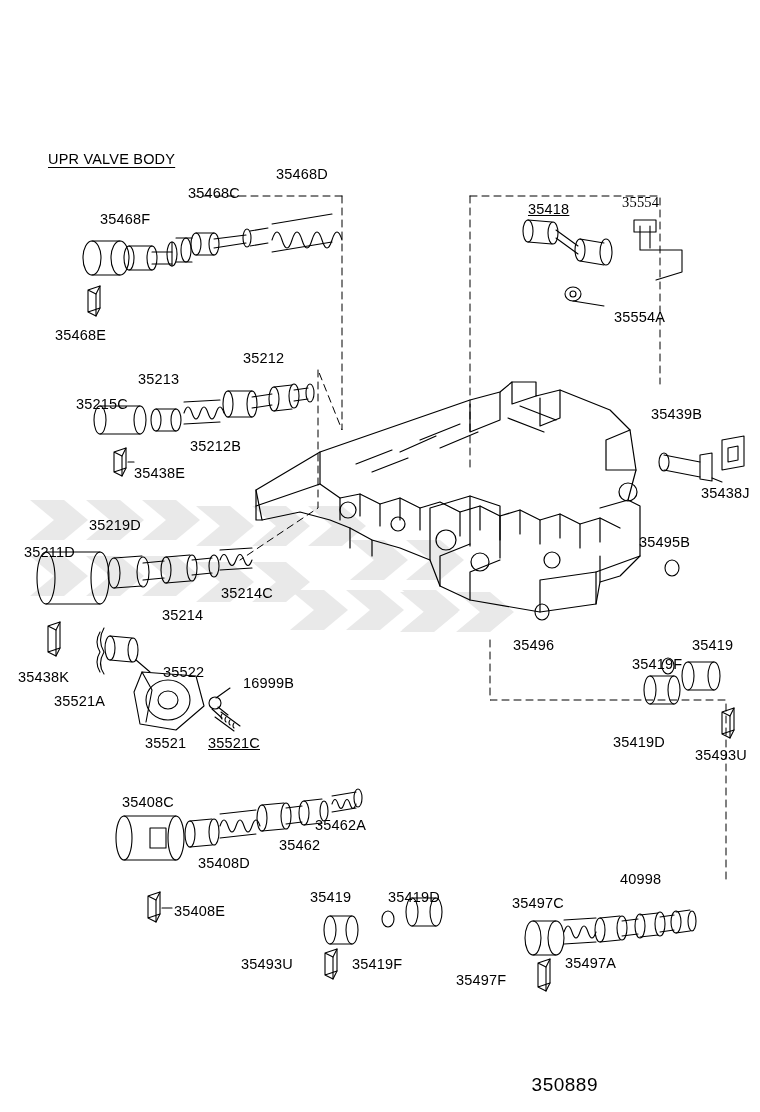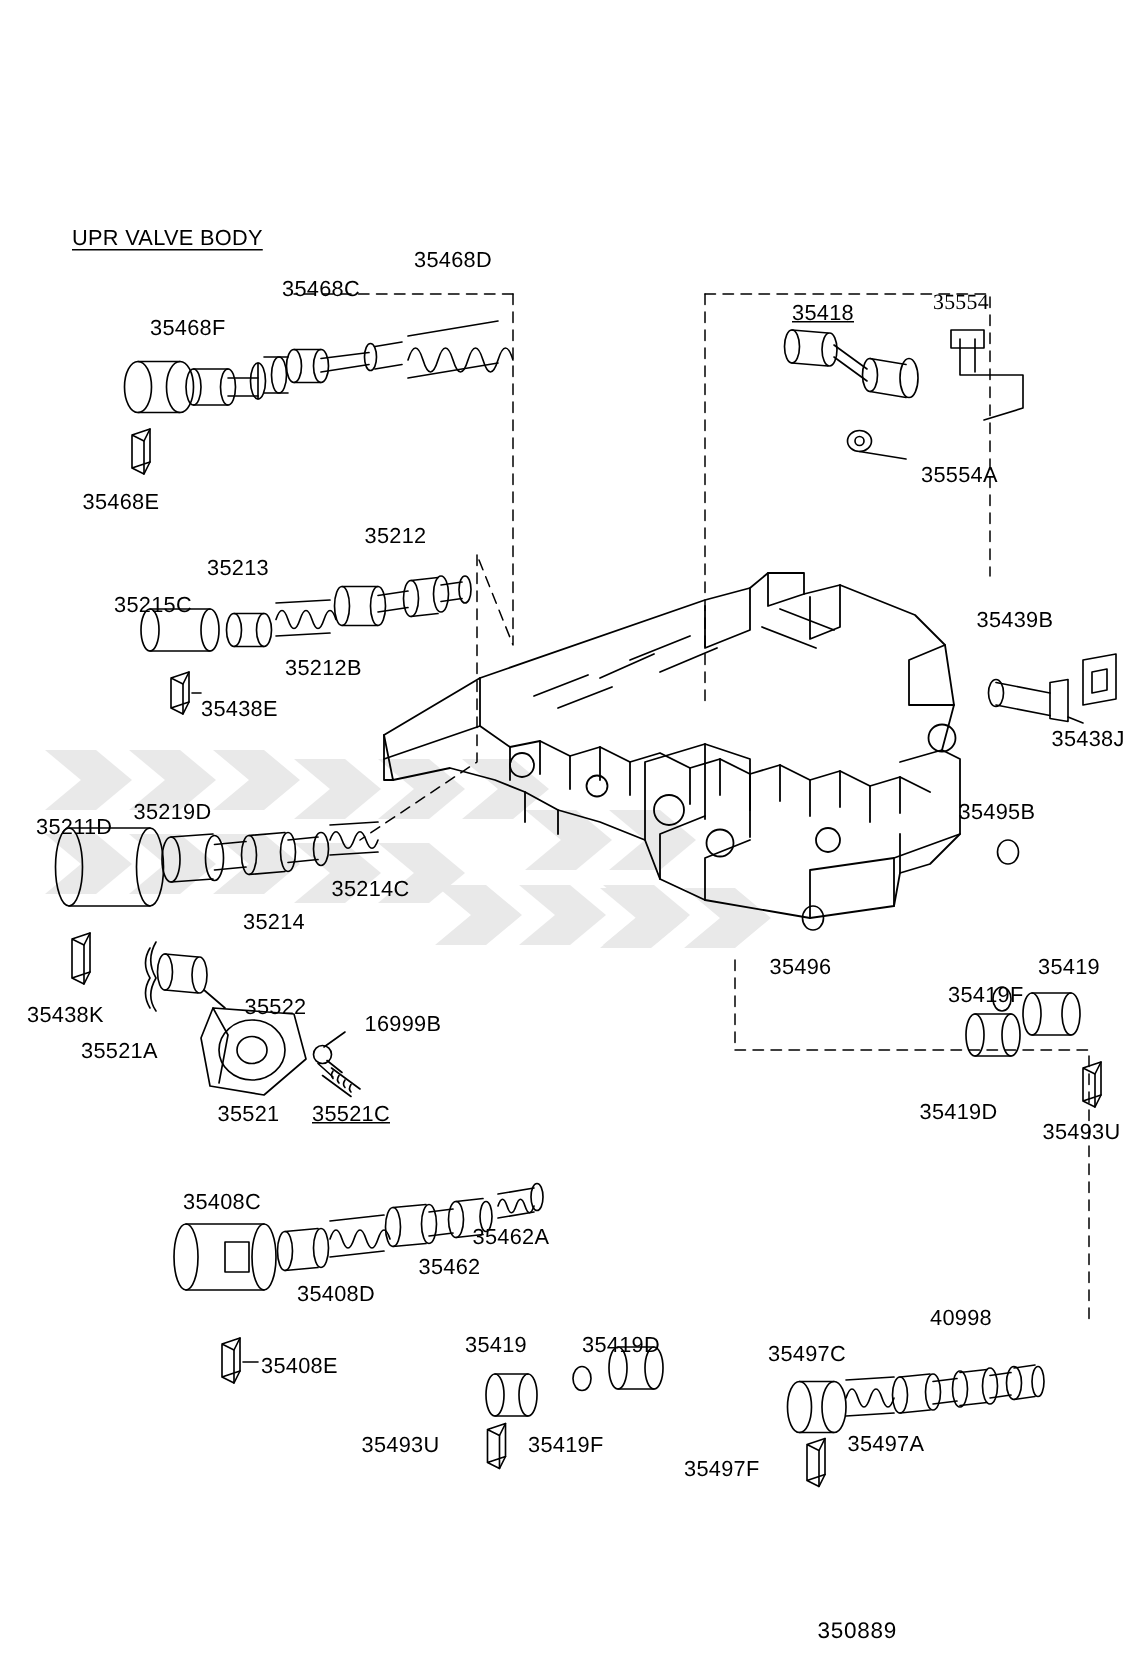--- a/index.html
+++ b/index.html
@@ -31,21 +31,21 @@
     line-height: 1;
   }
   .label.underline {
     text-decoration: underline;
     text-underline-offset: 3px;
   }
   .footer-code {
     position: absolute;
     right: 22px;
     bottom: 16px;
-    font-size: 15px;
+    font-size: 19px;
     letter-spacing: 0.5px;
     font-family: "Liberation Sans", sans-serif;
   }
   svg.art {
     position: absolute;
     left: 0; top: 0;
     width: 760px;
     height: 1112px;
     pointer-events: none;
   }
@@ -355,21 +355,21 @@
       <div class="label" style="left: 528px; top: 202px; text-decoration: underline;">35418</div>
       <div class="label" style="left: 622px; top: 195px; font-family: Liberation Serif, serif;">35554</div>
       <div class="label" style="left: 614px; top: 310px;">35554A</div>
       <div class="label" style="left: 243px; top: 351px;">35212</div>
       <div class="label" style="left: 138px; top: 372px;">35213</div>
       <div class="label" style="left: 76px; top: 397px;">35215C</div>
       <div class="label" style="left: 190px; top: 439px;">35212B</div>
       <div class="label" style="left: 134px; top: 466px;">35438E</div>
       <div class="label" style="left: 651px; top: 407px;">35439B</div>
       <div class="label" style="left: 701px; top: 486px;">35438J</div>
-      <div class="label" style="left: 89px; top: 518px; margin-top: 17px;">35219D</div>
+      <div class="label" style="left: 89px; top: 518px;">35219D</div>
       <div class="label" style="left: 24px; top: 545px;">35211D</div>
       <div class="label" style="left: 221px; top: 586px;">35214C</div>
       <div class="label" style="left: 162px; top: 608px;">35214</div>
       <div class="label" style="left: 639px; top: 535px;">35495B</div>
       <div class="label" style="left: 513px; top: 638px;">35496</div>
       <div class="label" style="left: 163px; top: 665px;">35522</div>
       <div class="label" style="left: 243px; top: 676px;">16999B</div>
       <div class="label" style="left: 18px; top: 670px;">35438K</div>
       <div class="label" style="left: 54px; top: 694px;">35521A</div>
       <div class="label" style="left: 145px; top: 736px;">35521</div>

